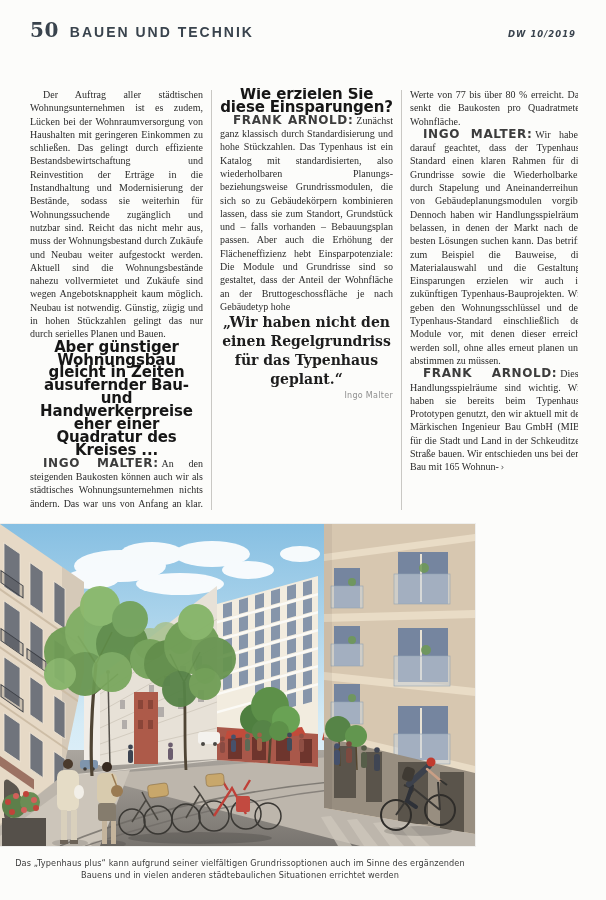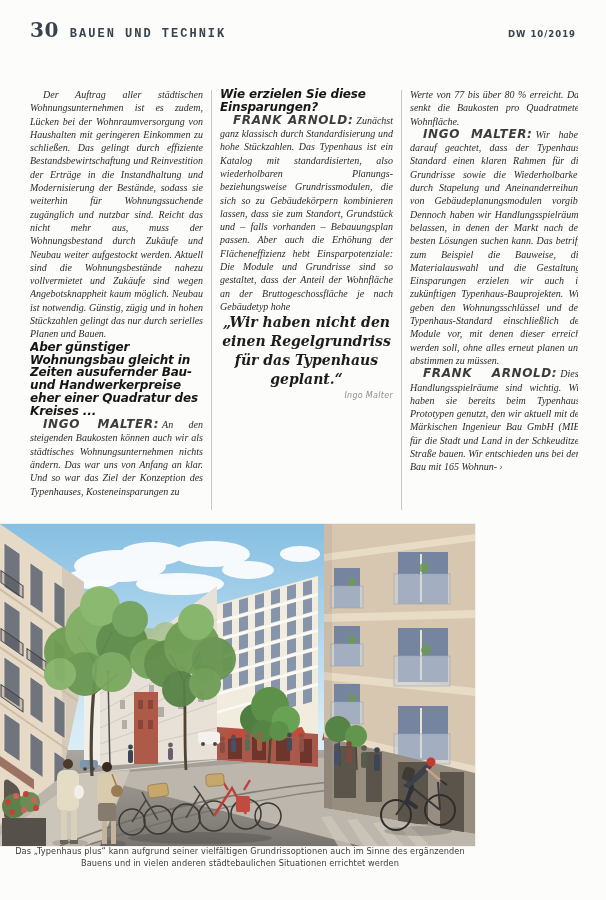--- a/index.html
+++ b/index.html
@@ -9,66 +9,65 @@
     font-family:"Liberation Serif",serif;
     -webkit-font-smoothing:antialiased;
   }
   
   .page-header{
     display:flex;align-items:baseline;
     padding:18px 30px 0 30px;
     color:#39434d;
   }
   .page-num{font-family:"DejaVu Serif",serif;font-weight:bold;font-size:20px;letter-spacing:.5px;}
-  .section-label{font-family:Liberation Mono, monospace;font-weight:bold;font-size:12px;letter-spacing:2px;margin-left:11px;}
-  .issue-label{margin-left:auto;font-family:"DejaVu Sans",sans-serif;font-weight:bold;font-size:8.5px;letter-spacing:1px;}
+  .section-label{font-family:Liberation Sans, sans-serif;font-weight:bold;font-size:14px;letter-spacing:2px;margin-left:11px;}
+  .issue-label{margin-left:auto;font-family:"DejaVu Sans",sans-serif;font-weight:bold;font-size:8.5px;letter-spacing:1px;font-style:italic;}
   
   .article{
     margin:46px 28px 0 30px;
     height:422px;overflow:hidden;
     display:flex;
-    font-style:italic;
   }
   .col{width:173px;flex:0 0 173px;color:#2b2b2b;font-size:10px;line-height:13.3px;text-align:justify;hyphens:auto;-webkit-hyphens:auto;}
   .vrule{width:1px;background:#c9c8c4;margin:2px 8px 0 8px;flex:0 0 1px;}
   .col p{margin:0;}
   .indent{text-indent:13px;}
   .q{
     font-family:"DejaVu Sans",sans-serif;font-weight:bold;
-    font-size:12px;line-height:12.9px;letter-spacing:-.15px;
-    color:#161616;text-align:left;margin:2px 0 1px;
+    font-size:15px;line-height:12.9px;letter-spacing:-.15px;
+    color:#161616;text-align:center;margin:2px 0 1px;
   }
   .speaker{
     font-family:"DejaVu Sans",sans-serif;font-weight:bold;
     font-size:12px;letter-spacing:.6px;color:#3c3c3c;margin-right:3px;
   }
   .pullquote{
     font-family:"DejaVu Serif",serif;font-weight:bold;
     font-size:14px;line-height:19px;color:#1d1d1d;
     text-align:center;margin:20px 1px 0;
   }
   .quote-attr{
     font-family:"DejaVu Sans",sans-serif;font-size:8px;color:#8f8f8f;
     text-align:right;margin-top:13px;letter-spacing:.3px;
   }
   .cont-mark{font-family:"DejaVu Sans",sans-serif;font-size:8.5px;color:#4e4e4e;margin-left:2px;}
   
   .figure{margin:14px 0 0 0;width:475px;}
   .figure svg{display:block;outline:1px solid rgba(0,0,0,.05);}
   .caption{
-    margin:0 auto 0;width:480px;text-align:center;
+    margin:12px auto 0;width:480px;text-align:center;
     font-family:"DejaVu Sans",sans-serif;font-size:8.2px;line-height:11.6px;
     color:#3b3b3b;letter-spacing:.1px;
   }
 </style>
 </head>
 <body>
 
 <div class="page-header">
-  <span class="page-num">30</span>
+  <span class="page-num">50</span>
   <span class="section-label">BAUEN UND TECHNIK</span>
   <span class="issue-label">DW 10/2019</span>
 </div>
 
 <div class="article">
 
   <div class="col">
     <p class="indent">Der Auftrag aller städtischen Wohnungsunternehmen ist es zudem, Lücken bei der Wohnraumversorgung von Haushalten mit geringeren Einkommen zu schließen. Das gelingt durch effiziente Bestandsbewirtschaftung und Reinvestition der Erträge in die Instandhaltung und Modernisierung der Bestände, sodass sie weiterhin für Wohnungssuchende zugänglich und nutzbar sind. Reicht das nicht mehr aus, muss der Wohnungsbestand durch Zukäufe und Neubau weiter aufgestockt werden. Aktuell sind die Wohnungsbestände nahezu vollvermietet und Zukäufe sind wegen Angebotsknappheit kaum möglich. Neubau ist notwendig. Günstig, zügig und in hohen Stückzahlen gelingt das nur durch serielles Planen und Bauen.</p>
     <p class="q">Aber günstiger Wohnungsbau gleicht in Zeiten ausufernder Bau- und Handwerkerpreise eher einer Quadratur des Kreises ...</p>
     <p class="indent"><span class="speaker">INGO MALTER:</span><span>An den steigenden Baukosten können auch wir als städtisches Wohnungsunternehmen nichts ändern. Das war uns von Anfang an klar. Und so war das Ziel der Konzeption des Typenhauses, Kosteneinsparungen zu</span></p>

